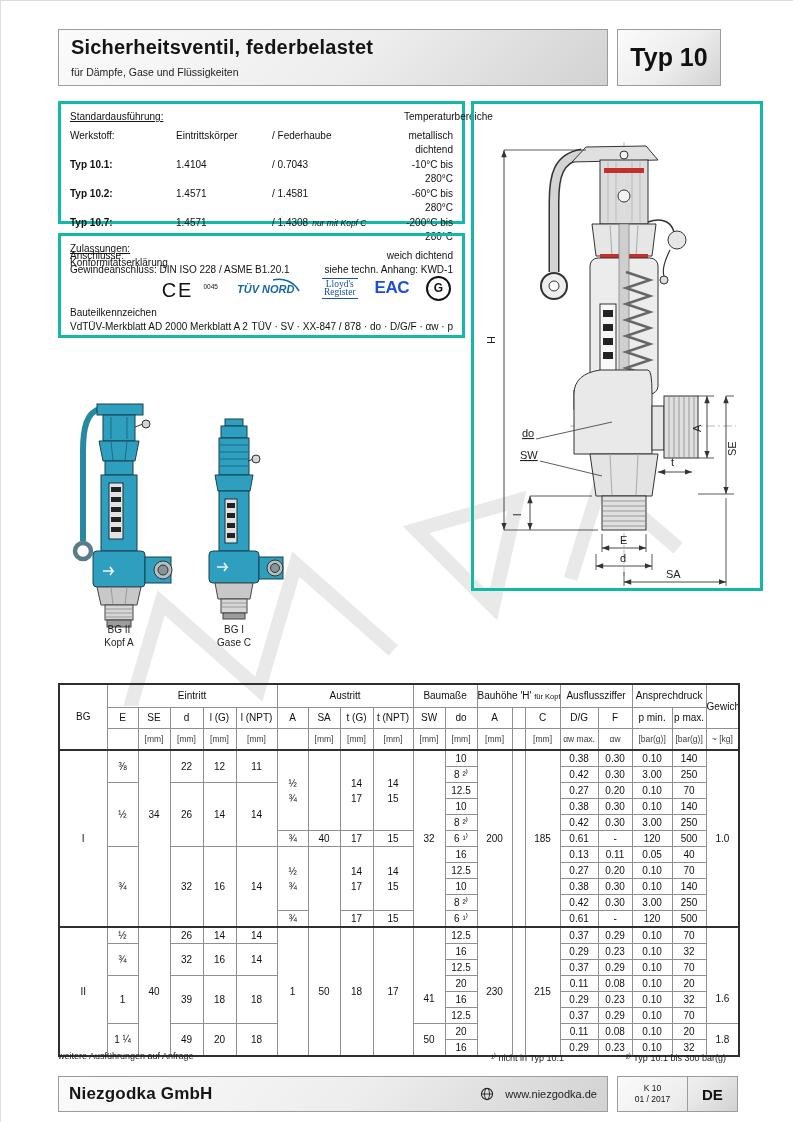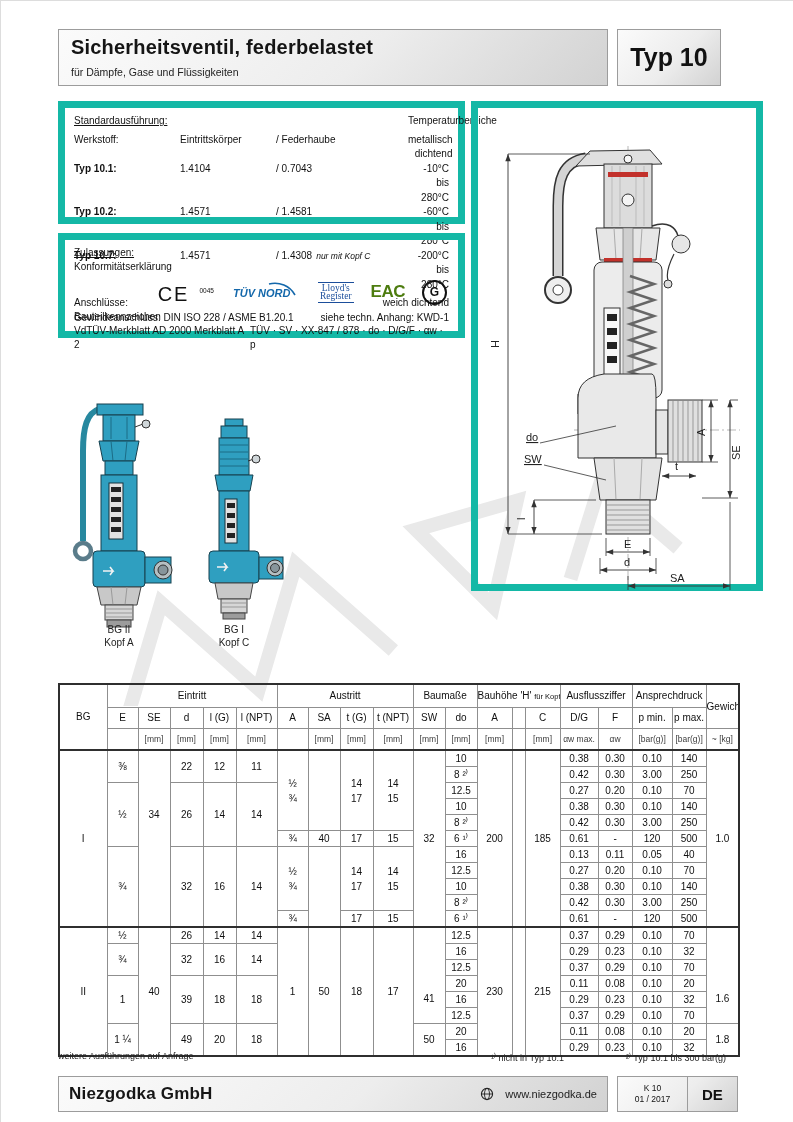--- a/index.html
+++ b/index.html
@@ -1,21 +1,21 @@
 <!DOCTYPE html>
 <html><head>
 <meta charset="utf-8">
 <style>
   html,body{margin:0;padding:0;background:#f2f2f2;}
   .page{position:relative;width:793px;height:1122px;background:#fff;margin:0 auto;
         font-family:"Liberation Sans",sans-serif;color:#111;overflow:hidden;border:1px solid #ddd;}
   .abs{position:absolute;}
   .z1{z-index:1;}
   .gradbox{border:1px solid #9c9c9c;background:linear-gradient(135deg,#fbfbfb 0%,#ededed 55%,#d2d2d2 100%);box-sizing:border-box;}
-  .plainbox{border:7px solid #14b8a6;background:transparent;box-sizing:border-box;}
+  .plainbox{border:3px solid #14b8a6;background:transparent;box-sizing:border-box;}
 
   
   .title-box{left:57px;top:28px;width:550px;height:57px;padding:6px 12px;}
   .title-main{font-size:20px;font-weight:700;letter-spacing:0.2px;color:#151515;}
   .title-sub{font-size:10.5px;margin-top:7px;color:#222;}
   .typ-box{left:616px;top:28px;width:104px;height:57px;display:flex;align-items:center;justify-content:center;}
   .typ-label{font-size:25px;font-weight:700;color:#111;}
 
   
   .std-box{left:57px;top:100px;width:407px;height:123px;padding:6px 9px 0 9px;font-size:10px;line-height:14.5px;}
@@ -29,21 +29,21 @@
   .spacer{flex:1;}
 
   
   .zul-box{left:57px;top:232px;width:407px;height:105px;padding:6px 9px 0 9px;font-size:10px;line-height:14px;}
   .logo-row{display:flex;align-items:center;justify-content:flex-end;gap:17px;margin:3px 2px 3px 0;height:30px;}
   .ce-wrap{display:flex;align-items:flex-end;gap:10px;}
   .ce-main{font-size:20px;letter-spacing:2px;color:#111;font-weight:400;}
   .ce-num{font-size:6.5px;margin-bottom:3px;}
   .lr-wrap{border-top:1px solid #1b4e9b;border-bottom:1px solid #1b4e9b;padding:1px 2px;
            font-family:"Liberation Serif",serif;color:#1b4e9b;font-size:9.5px;line-height:8.5px;text-align:center;}
-  .eac{font-size:17px;font-weight:800;letter-spacing:-0.5px;color:#4d7c0f;}
+  .eac{font-size:17px;font-weight:800;letter-spacing:-0.5px;color:#1d4ed8;}
   .rtn{width:21px;height:21px;border:2.5px solid #111;border-radius:50%;display:flex;align-items:center;justify-content:center;
        font-weight:800;font-size:12px;color:#111;}
 
   
   .draw-box{left:470px;top:100px;width:292px;height:490px;}
   .draw-box svg{display:block;}
 
   
   .valve-caption{width:80px;text-align:center;font-size:10px;line-height:13px;color:#222;}
 
@@ -353,21 +353,21 @@
         <line x1="163" y1="208" x2="187" y2="208" stroke="#999"></line>
       <rect x="164" y="214" width="22" height="6" fill="#9c9c9c" stroke="#444"></rect>
     </g>
   </svg>
   <div class="abs z1 valve-caption" style="left:78px;top:622px;">
     <div>BG II</div>
       <div>Kopf A</div>
   </div>
   <div class="abs z1 valve-caption" style="left:193px;top:622px;">
     <div>BG I</div>
-      <div>Kopf C</div>
+      <div>Gase C</div>
   </div>
 
   <div class="abs z1 tblwrap">
     <table class="spec">
       <colgroup>
         <col style="width:48px">
           <col style="width:31px">
           <col style="width:32px">
           <col style="width:33px">
           <col style="width:33px">

